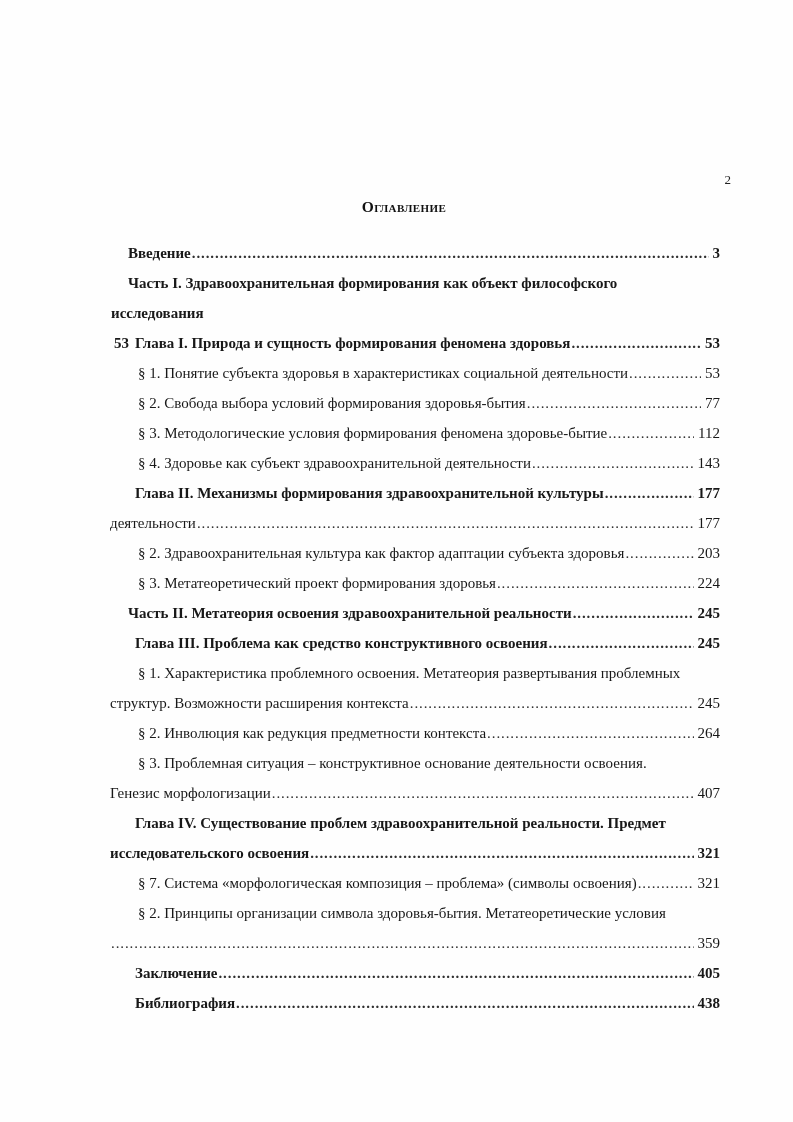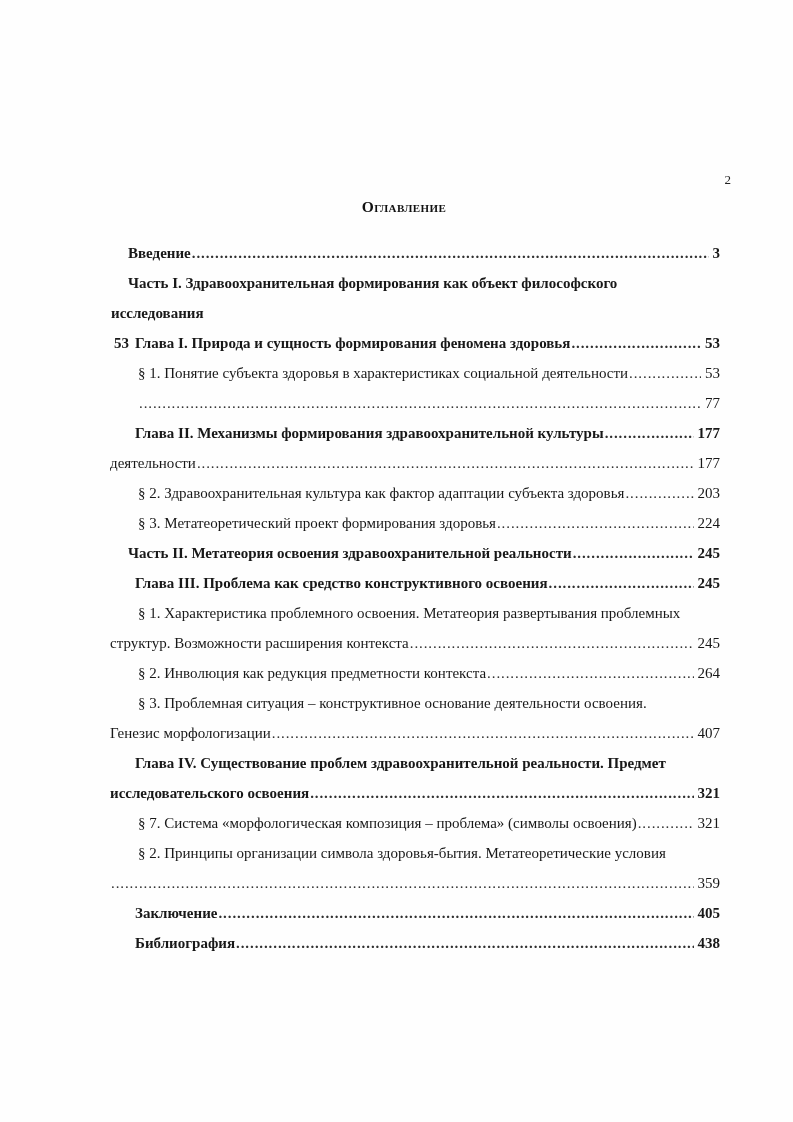--- a/index.html
+++ b/index.html
@@ -127,22 +127,33 @@
         <span class="label">Глава I. Природа и сущность формирования феномена здоровья</span>
         <span class="leader"></span>
         <span class="pageno">53</span>
       </div>
       <div class="toc-line lvl-2">
         <span class="label">§ 1. Понятие субъекта здоровья в характеристиках социальной деятельности</span>
         <span class="leader"></span>
         <span class="pageno">53</span>
       </div>
       <div class="toc-line lvl-2">
+        <span class="label">§ 2. Свобода выбора условий формирования здоровья-бытия</span>
         <span class="leader"></span>
         <span class="pageno">77</span>
+      </div>
+      <div class="toc-line lvl-2">
+        <span class="label">§ 3. Методологические условия формирования феномена здоровье-бытие</span>
+        <span class="leader"></span>
+        <span class="pageno">112</span>
+      </div>
+      <div class="toc-line lvl-2">
+        <span class="label">§ 4. Здоровье как субъект здравоохранительной деятельности</span>
+        <span class="leader"></span>
+        <span class="pageno">143</span>
       </div>
       <div class="toc-line lvl-1">
         <span class="label">Глава II. Механизмы формирования здравоохранительной культуры</span>
         <span class="leader"></span>
         <span class="pageno">177</span>
       </div>
       <div class="toc-line lvl-2 cont">
         <span class="label">деятельности</span>
         <span class="leader"></span>
         <span class="pageno">177</span>

